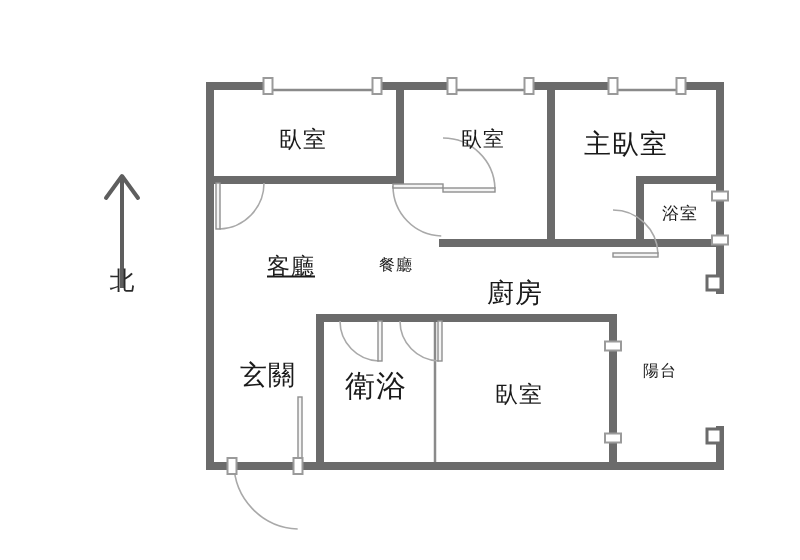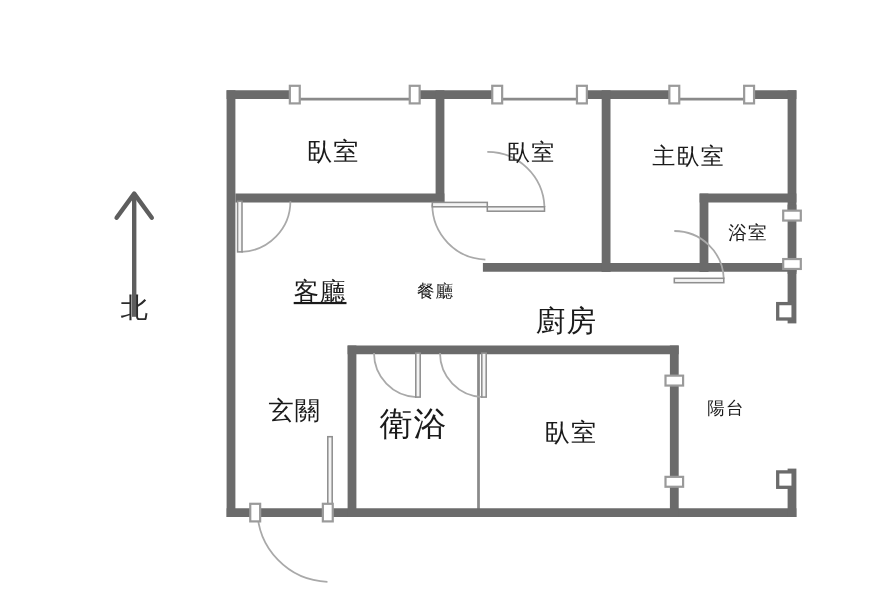--- a/index.html
+++ b/index.html
@@ -135,26 +135,26 @@
 
     <g id="compass-group">
       <line x1="82" y1="288" x2="82" y2="178" stroke="#5e5e5e" stroke-width="4"></line>
       <polyline points="66,198 82,176 98,198" fill="none" stroke="#5e5e5e" stroke-width="4" stroke-linecap="round" stroke-linejoin="round"></polyline>
     </g>
   </svg>
 
   <div id="labels-layer">
       <div class="room-label" style="left: 263px; top: 139px; font-size: 23px; color: rgb(26, 26, 26);">臥室</div>
       <div class="room-label" style="left: 443px; top: 139px; font-size: 21px; color: rgb(26, 26, 26);">臥室</div>
-      <div class="room-label" style="left: 586px; top: 143px; font-size: 21px; color: rgb(26, 26, 26);">主臥室</div>
+      <div class="room-label" style="left: 586px; top: 143px; font-size: 27px; color: rgb(26, 26, 26);">主臥室</div>
       <div class="room-label" style="left: 640px; top: 213px; font-size: 17px; color: rgb(26, 26, 26);">浴室</div>
       <div class="room-label" style="left: 251px; top: 266px; font-size: 23px; color: rgb(26, 26, 26); text-decoration: underline;">客廳</div>
       <div class="room-label" style="left: 356px; top: 265px; font-size: 16px; color: rgb(26, 26, 26);">餐廳</div>
       <div class="room-label" style="left: 475px; top: 292px; font-size: 27px; color: rgb(26, 26, 26);">廚房</div>
-      <div class="room-label" style="left: 228px; top: 374px; font-size: 23px; color: rgb(26, 26, 26);">玄關</div>
+      <div class="room-label" style="left: 228px; top: 374px; font-size: 27px; color: rgb(26, 26, 26);">玄關</div>
       <div class="room-label" style="left: 336px; top: 386px; font-size: 30px; color: rgb(26, 26, 26);">衛浴</div>
       <div class="room-label" style="left: 479px; top: 394px; font-size: 23px; color: rgb(26, 26, 26);">臥室</div>
       <div class="room-label" style="left: 620px; top: 371px; font-size: 16px; color: rgb(26, 26, 26);">陽台</div>
     </div>
 
   <div class="compass-label" id="compass-text" style="left:82px; top:280px; font-size:25px;">北</div>
 
 </div>
 
 </body></html>

